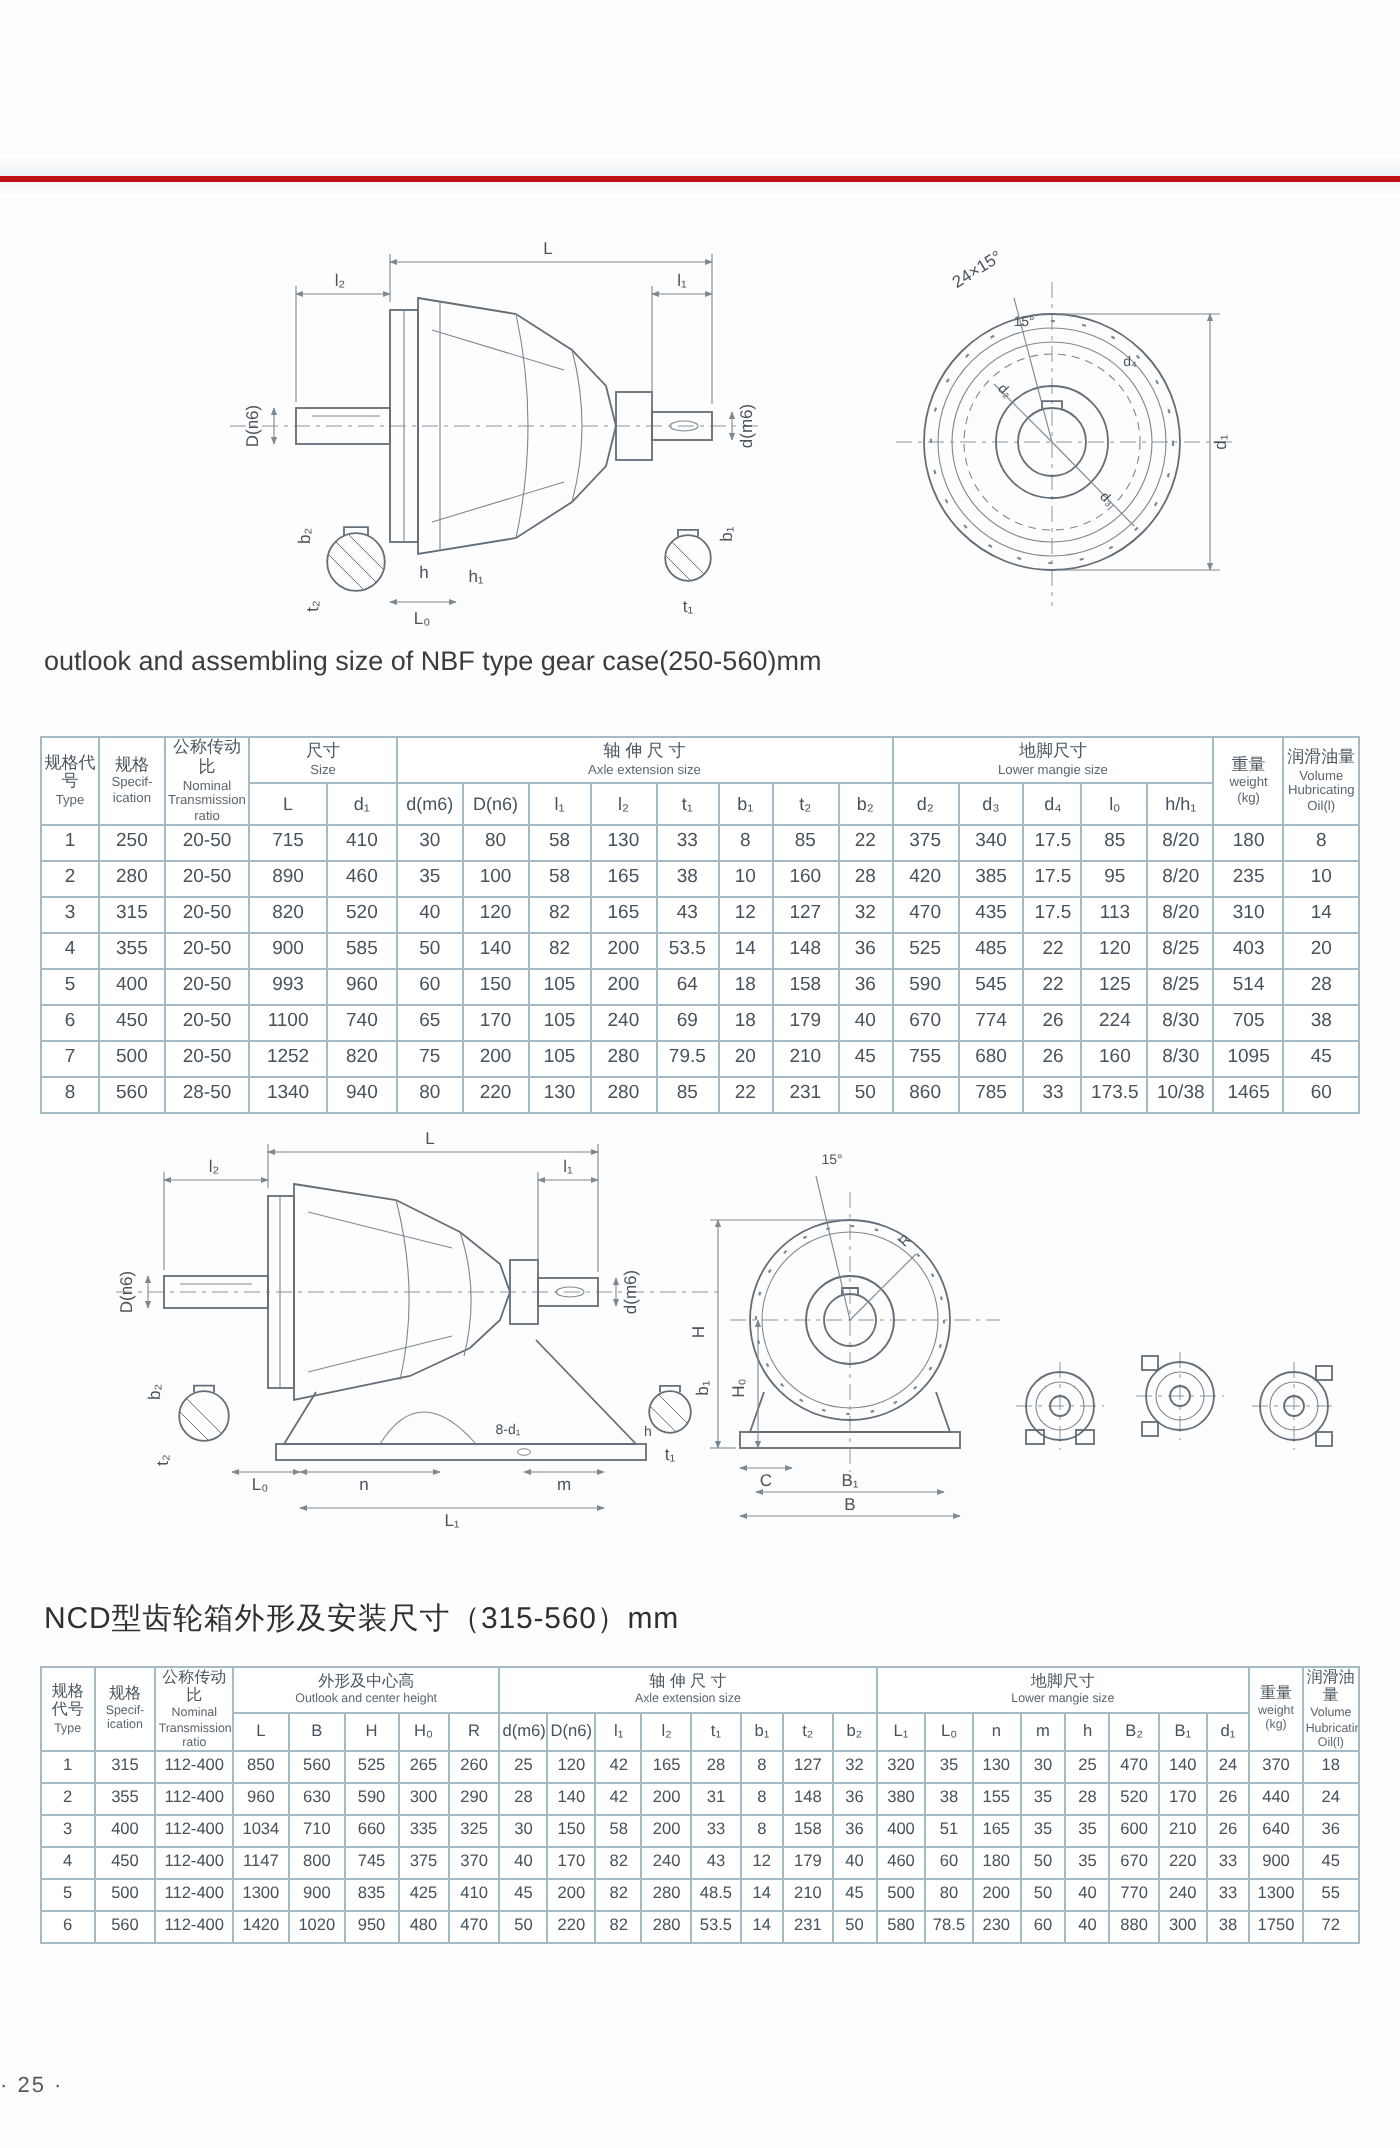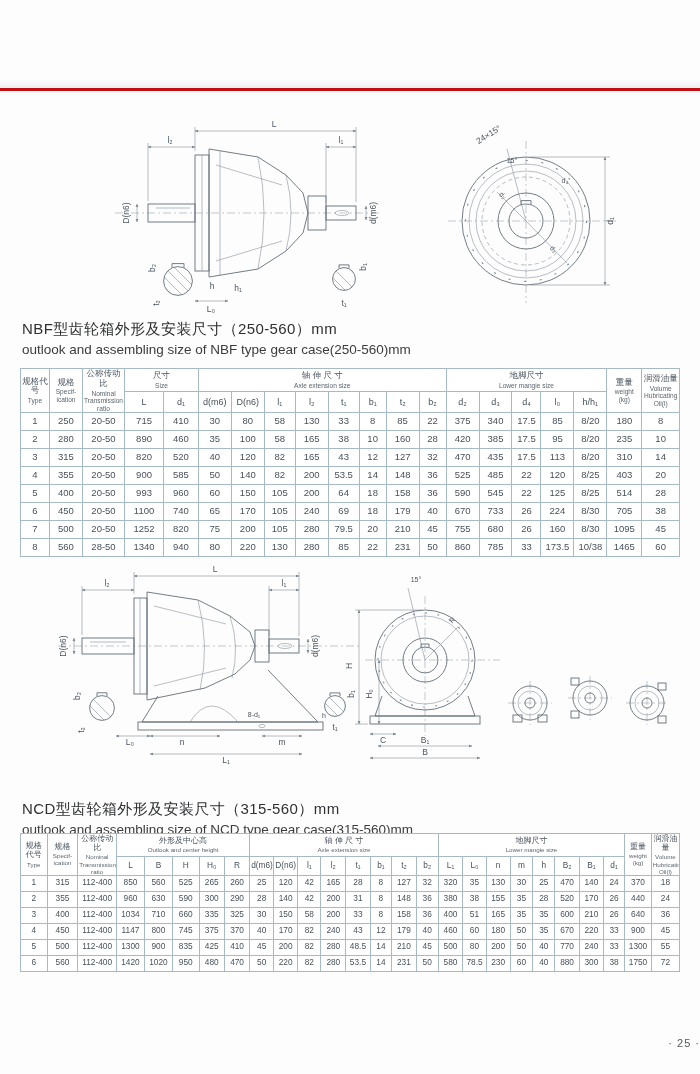--- a/index.html
+++ b/index.html
@@ -33,22 +33,22 @@
   #ncd-drawing{left:30px;top:558px;}
   .ol{stroke:#636e78;stroke-width:.9;fill:none;}
   .thin{stroke:#7c8892;stroke-width:.55;fill:none;}
   .dim{stroke:#7c8892;stroke-width:.55;fill:none;}
   .cl{stroke:#8b959e;stroke-width:.5;fill:none;stroke-dasharray:8 3 2 3;}
   .tick{stroke:#7c8892;stroke-width:1.1;fill:none;}
   .hatch{stroke:#6b7680;stroke-width:.5;}
   .lbl{font-family:"Liberation Sans","DejaVu Sans",sans-serif;font-size:8.5px;fill:#4a545e;}
   .lbl-s{font-size:7px;}
 
-  .page-num{position:absolute;left:0;right:0;top:1037px;text-align:right;
-        font-size:11px;color:#55585a;letter-spacing:1px;margin-left:40px;}
+  .page-num{position:absolute;left:0;right:0;top:1037px;text-align:left;
+        font-size:11px;color:#55585a;letter-spacing:1px;}
 </style>
 </head>
 <body>
 
 <div class="page">
 
   <div class="rule-band"></div>
   <div class="red-rule"></div>
 
   <svg id="nbf-drawing" width="580" height="212" viewBox="0 0 580 212">
@@ -144,21 +144,20 @@
       <text class="lbl lbl-s" transform="rotate(45 492 148)" x="492" y="148" text-anchor="middle">d₃</text>
       <text class="lbl lbl-s" x="505" y="80" text-anchor="middle">d₄</text>
       <line class="thin" x1="470" y1="54" x2="550" y2="54"></line>
       <line class="thin" x1="470" y1="182" x2="550" y2="182"></line>
       <line class="dim" x1="545" y1="54" x2="545" y2="182" marker-start="url(#ar1)" marker-end="url(#ar1)"></line>
       <text class="lbl" transform="rotate(-90 553 118)" x="553" y="118" text-anchor="middle">d₁</text>
     </g>
   </svg>
 
   <div class="section-title" style="top:320px">
-    <div class="title-zh">NBF型齿轮箱外形及安装尺寸（250-560）mm</div>
     <div class="title-en">outlook and assembling size of NBF type gear case(250-560)mm</div>
   </div>
 
   <table class="spec" id="nbf-table">
     <colgroup>
       <col style="width:4.4%">
         <col style="width:5.0%">
         <col style="width:6.4%">
       <col style="width:5.9%">
         <col style="width:5.3%">
@@ -350,21 +349,21 @@
           <td>740</td>
           <td>65</td>
           <td>170</td>
           <td>105</td>
           <td>240</td>
           <td>69</td>
           <td>18</td>
           <td>179</td>
           <td>40</td>
           <td>670</td>
-          <td>733</td>
+          <td>774</td>
           <td>26</td>
           <td>224</td>
           <td>8/30</td>
           <td>705</td>
           <td>38</td>
         </tr>
         <tr>
           <td>7</td>
           <td>500</td>
           <td>20-50</td>
@@ -545,21 +544,20 @@
         <circle class="thin" cx="617" cy="145" r="12"></circle>
         <circle class="ol" cx="617" cy="145" r="5"></circle>
         <rect class="ol" x="628" y="125" width="8" height="7"></rect>
         <rect class="ol" x="628" y="158" width="8" height="7"></rect>
       </g>
     </g>
   </svg>
 
   <div class="section-title" style="top:800px">
     <div class="title-zh">NCD型齿轮箱外形及安装尺寸（315-560）mm</div>
-    <div class="title-en">outlook and assembling size of NCD type gear case(315-560)mm</div>
   </div>
 
   <table class="spec" id="ncd-table">
     <colgroup>
       <col style="width:4.0%">
         <col style="width:4.6%">
         <col style="width:5.8%">
       <col style="width:4.2%">
         <col style="width:4.2%">
         <col style="width:4.0%">

